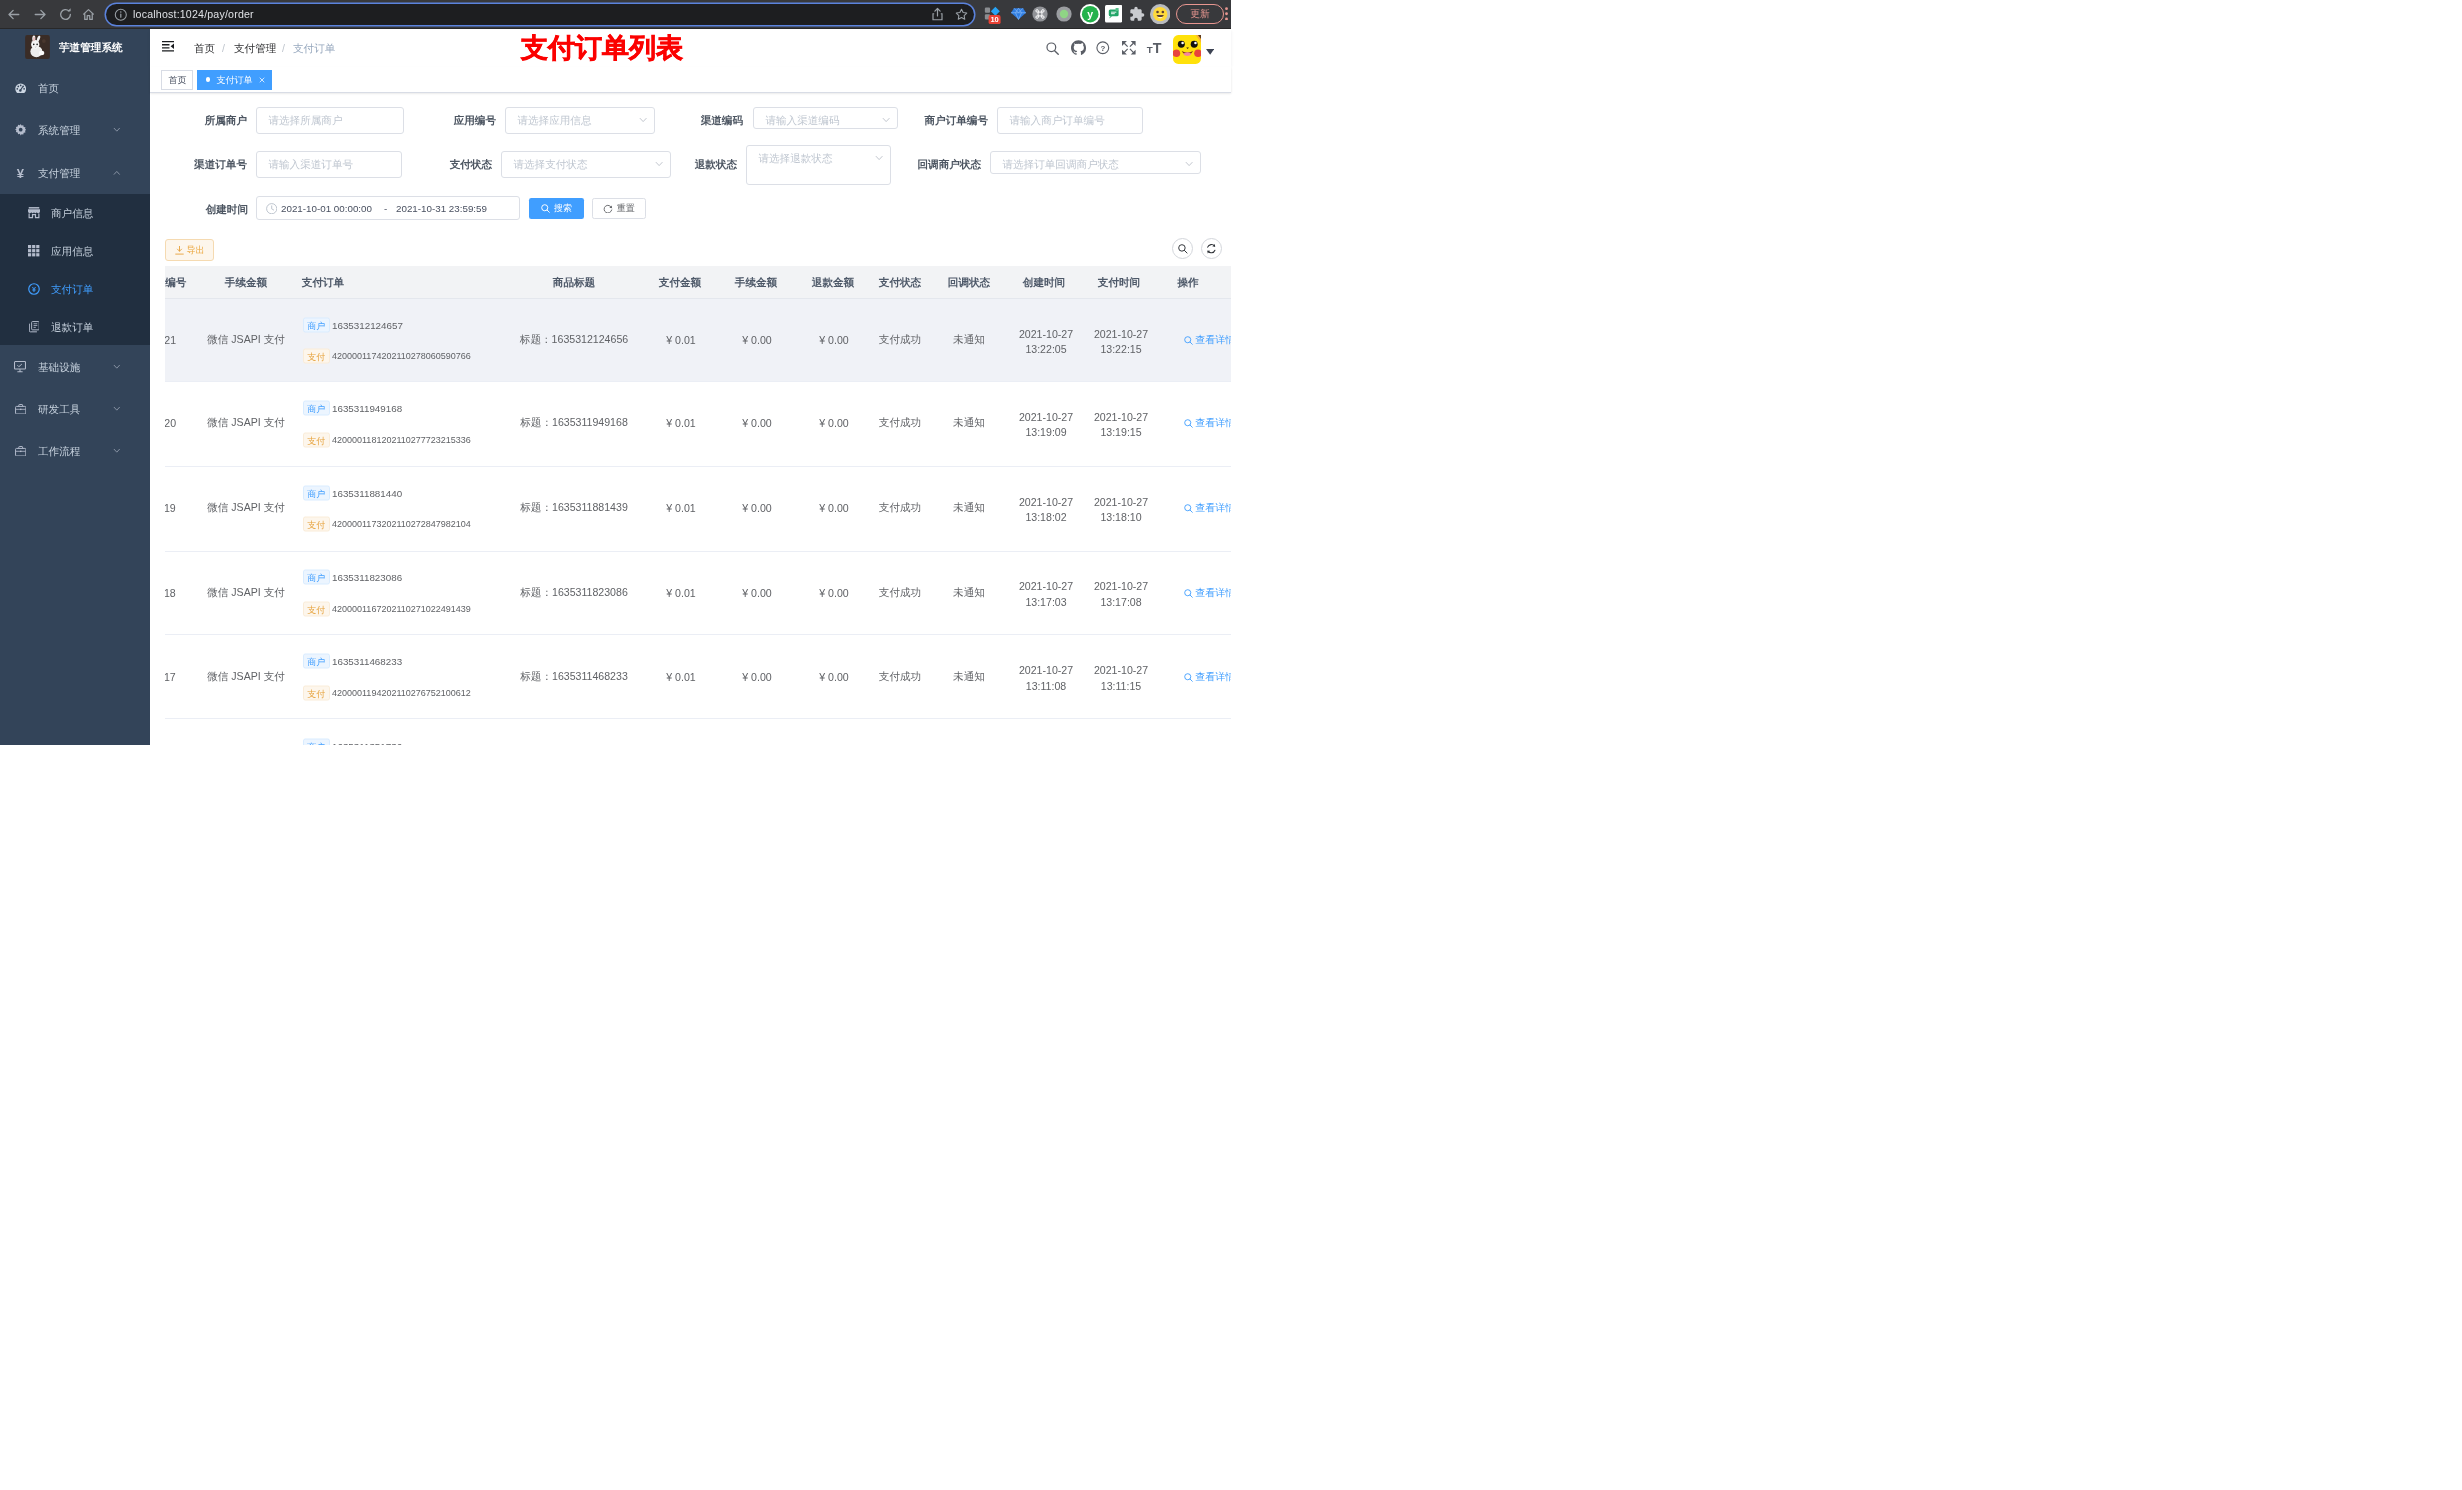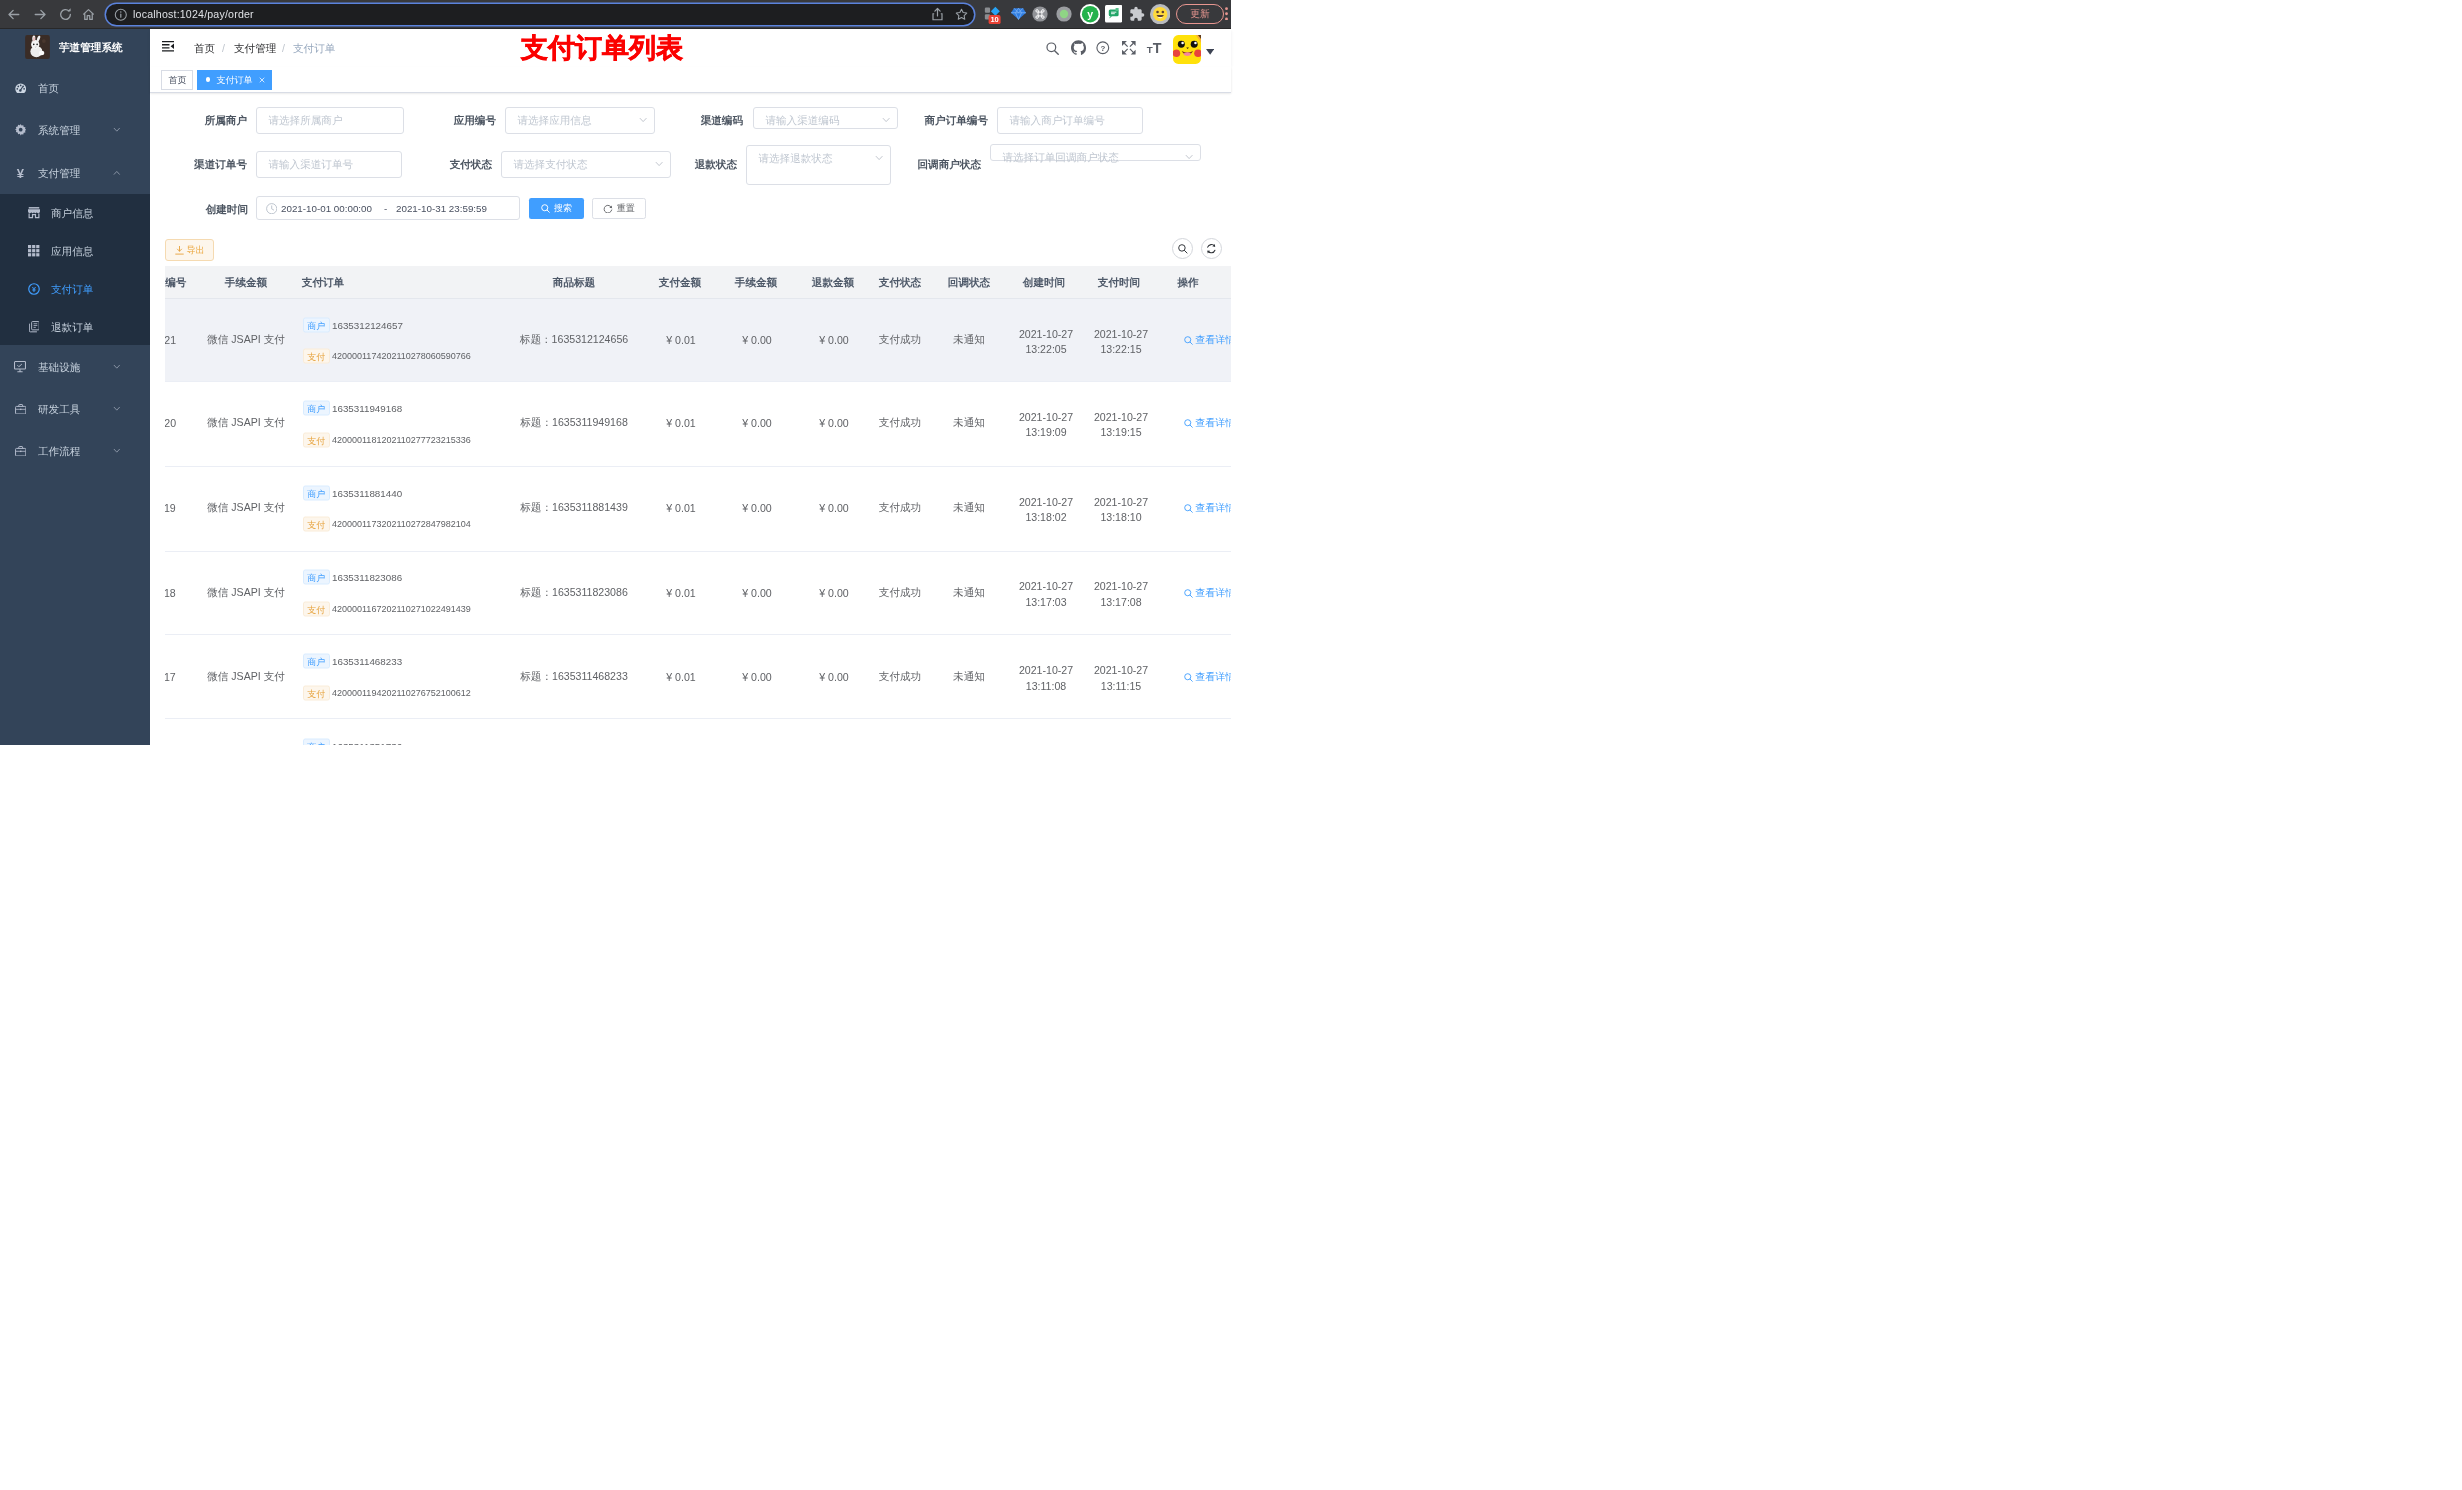--- a/index.html
+++ b/index.html
@@ -366,21 +366,21 @@
     </svg>
   </div>
 <div class="flabel" style="left:586px;top:151px;width:151px;">退款状态</div>
 <div class="finput" style="left:746px;top:145px;width:145px;height:40px;">
     <span class="ph">请选择退款状态</span>
     <svg class="chev" viewBox="0 0 11 11">
       <path d="M1.5 3.2 L5.5 7.4 L9.5 3.2" stroke="#c0c4cc" stroke-width="1.3" fill="none" stroke-linecap="round"></path>
     </svg>
   </div>
 <div class="flabel" style="left:830px;top:151px;width:151px;">回调商户状态</div>
-<div class="finput" style="left:990px;top:144px;width:211px;height:17px;padding-left:30px;">
+<div class="finput" style="left:990px;top:151px;width:211px;height:23px;padding-left:30px;">
     <span class="ph">请选择订单回调商户状态</span>
     <svg class="chev" viewBox="0 0 11 11">
       <path d="M1.5 3.2 L5.5 7.4 L9.5 3.2" stroke="#c0c4cc" stroke-width="1.3" fill="none" stroke-linecap="round"></path>
     </svg>
   </div>
 <div class="flabel" style="left:97px;top:196px;width:151px;">创建时间</div>
 <div class="finput" style="left:256px;top:196px;width:264px;height:24px;border-radius:3px;">
 <svg style="position:absolute;left:9px;top:6px" width="11.4" height="11.4" viewBox="0 0 15 15">
       <circle cx="7.5" cy="7.5" r="6.7" stroke="#b8bfc9" stroke-width="1.2" fill="none"></circle>
       <path d="M7.5 3.8v3.9l2.6 1.5" stroke="#b8bfc9" stroke-width="1.2" fill="none" stroke-linecap="round"></path>

